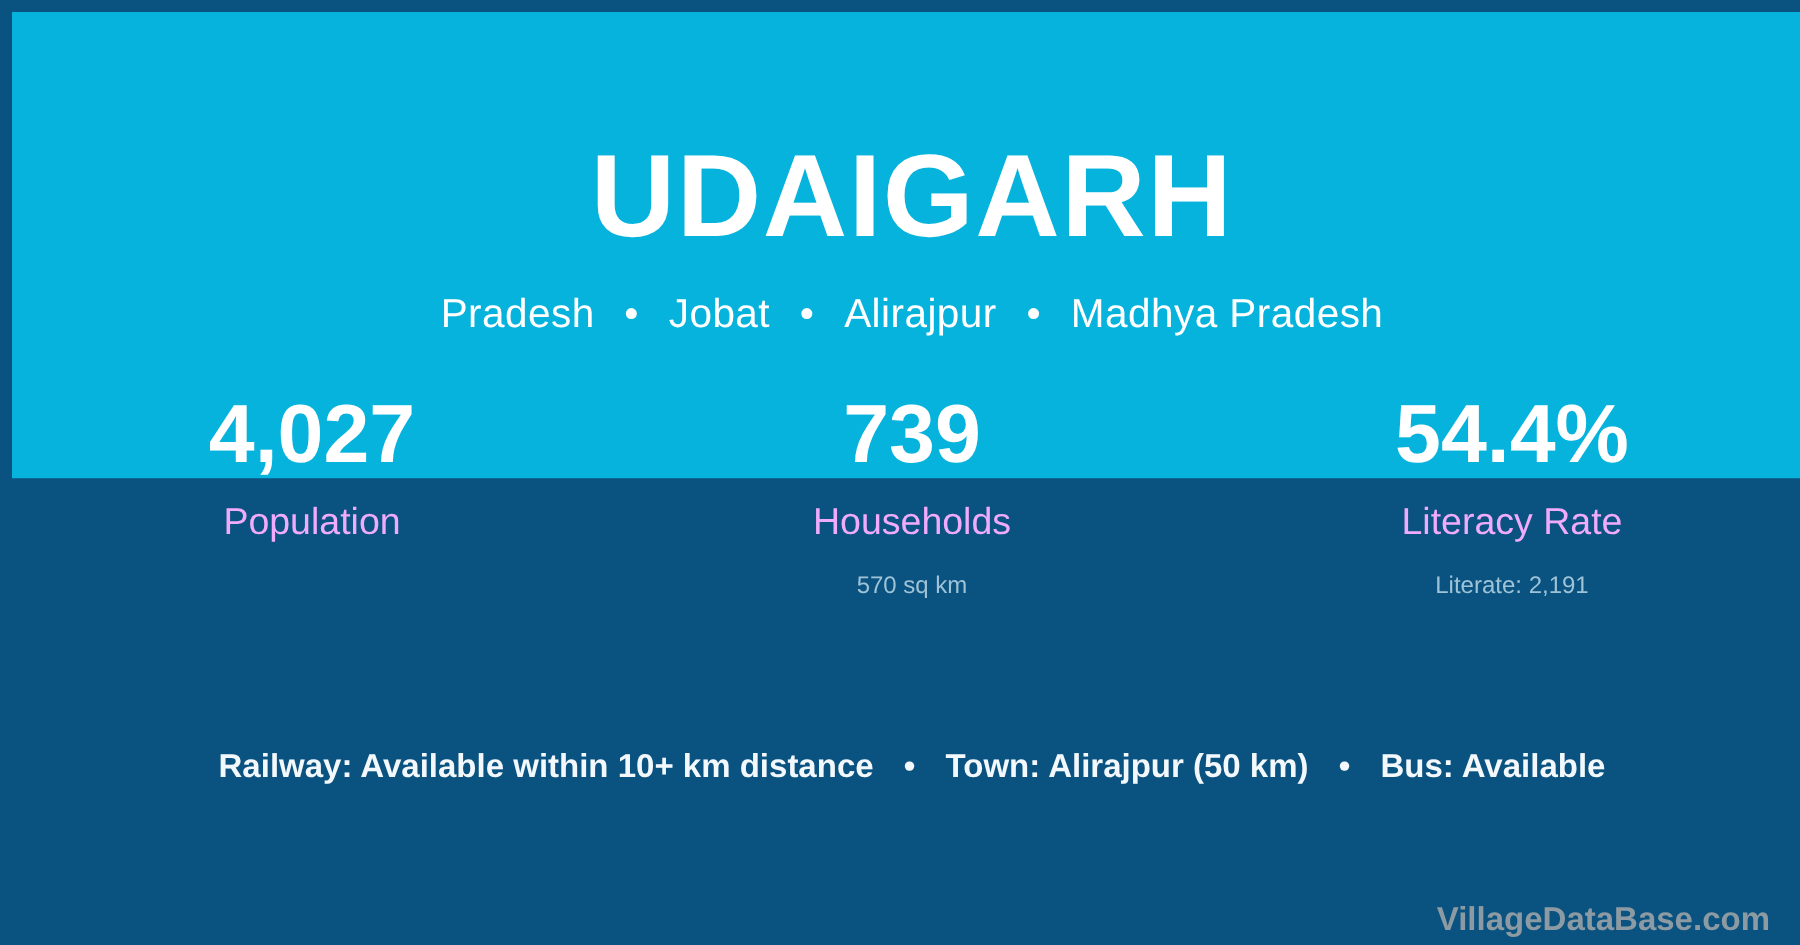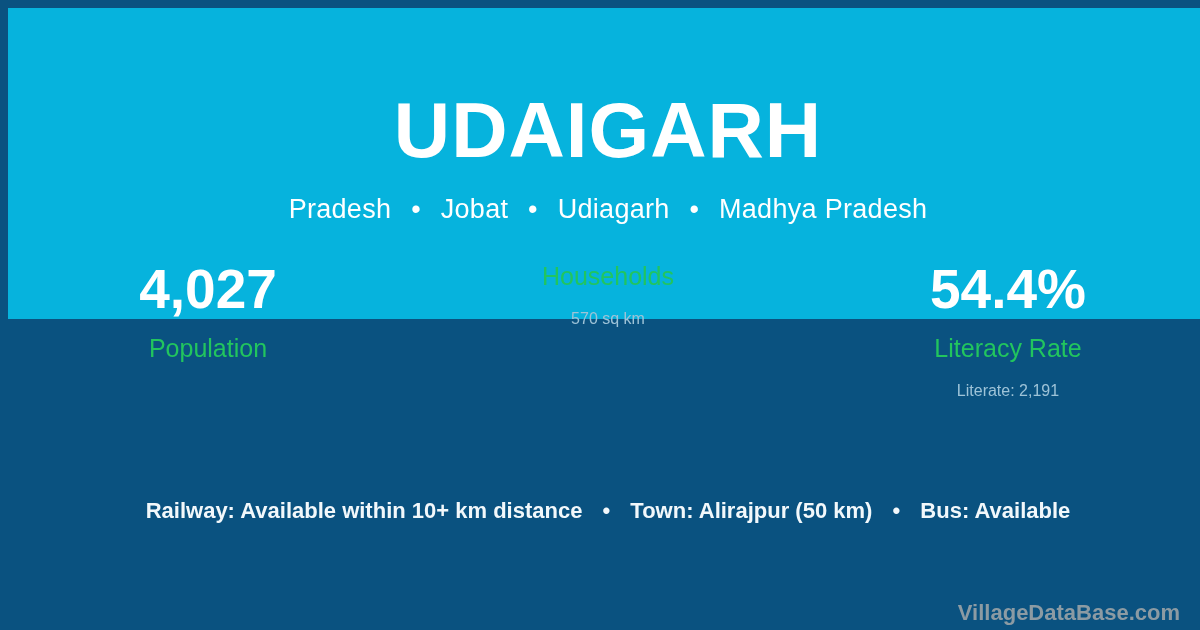--- a/index.html
+++ b/index.html
@@ -96,21 +96,21 @@
     font-weight: bold;
     color: #ffffff;
     line-height: 1.16;
     letter-spacing: 0px;
     white-space: nowrap;
   }
   .stat-label {
     margin-top: 3px;
     font-size: 25px;
     font-weight: normal;
-    color: #22c55e;
+    color: #f0abfc;
     line-height: 1.2;
     white-space: nowrap;
   }
   .stat-sub {
     margin-top: 10px;
     font-size: 16px;
     font-weight: normal;
     color: #9ec3d7;
     line-height: 1.2;
     white-space: nowrap;
@@ -154,33 +154,34 @@
   <div class="top-band"></div>
   <div class="bottom-band"></div>
 
   <div class="title">UDAIGARH</div>
 
   <div class="subtitle">
     <span>Pradesh</span>
     <span class="sep">•</span>
     <span>Jobat</span>
     <span class="sep">•</span>
-    <span>Udiagarh</span>
+    <span>Alirajpur</span>
     <span class="sep">•</span>
     <span>Madhya Pradesh</span>
   </div>
 
   <div class="stats">
 
     <div class="stat">
       <div class="stat-value">4,027</div>
       <div class="stat-label">Population</div>
     </div>
 
     <div class="stat">
+      <div class="stat-value">739</div>
       <div class="stat-label">Households</div>
       <div class="stat-sub">570 sq km</div>
     </div>
 
     <div class="stat">
       <div class="stat-value">54.4%</div>
       <div class="stat-label">Literacy Rate</div>
       <div class="stat-sub">Literate: 2,191</div>
     </div>
 

